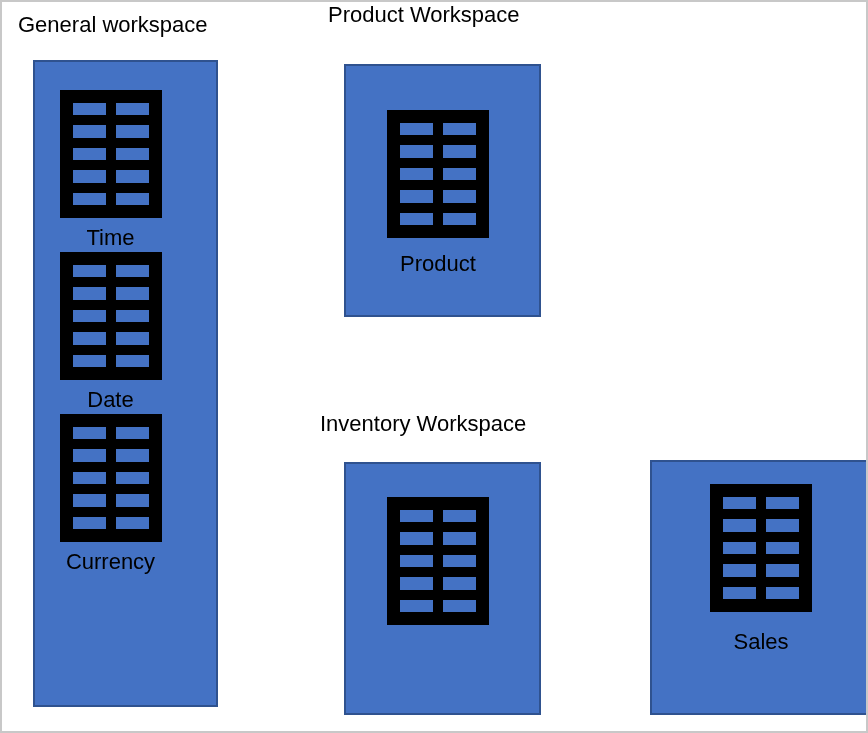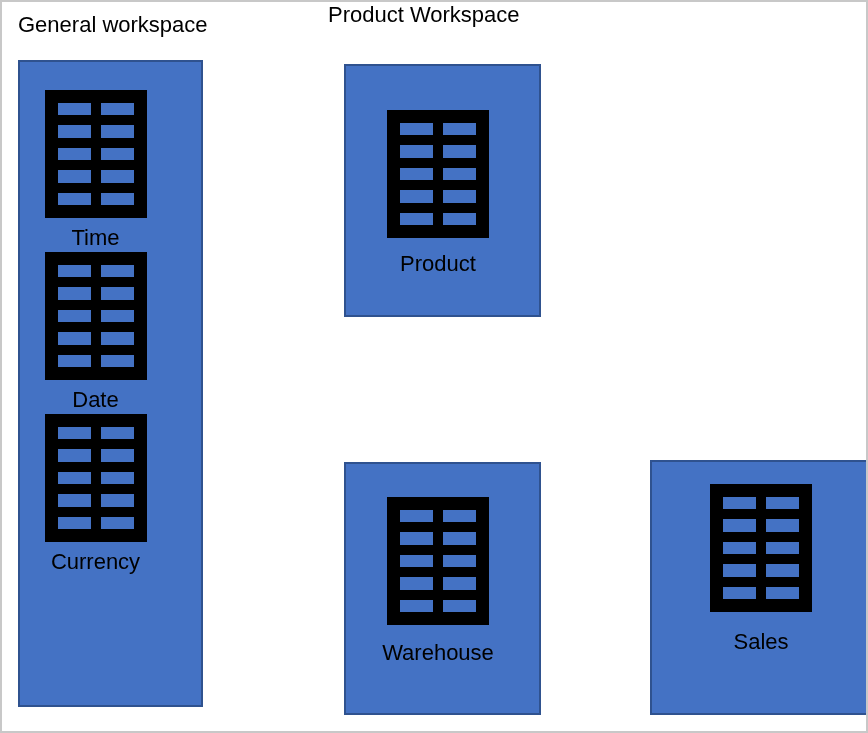--- a/index.html
+++ b/index.html
@@ -52,21 +52,21 @@
   .table-icon .cell {
     background: var(--fill, #4472c4);
   }
   .table-label {
     font-size: 22px;
     line-height: 28px;
     color: var(--text, #000000);
     white-space: nowrap;
   }
   
-  .ws-box.general   { left: 16px;  top: 58px;  width: 185px; height: 647px; padding-top: 28px; padding-right: 30px; }
+  .ws-box.general   { left: 31px;  top: 58px;  width: 185px; height: 647px; padding-top: 28px; padding-right: 30px; }
   .ws-box.product   { left: 342px; top: 62px;  width: 197px; height: 253px; padding-top: 44px; padding-right: 9px; }
   .ws-box.inventory { left: 342px; top: 460px; width: 197px; height: 253px; padding-top: 33px; padding-right: 9px; }
   .ws-box.sales     { left: 648px; top: 458px; width: 230px; height: 255px; padding-top: 22px; padding-right: 8px; }
 
   .ws-title.general   { left: 16px;  top: 11px; }
   .ws-title.product   { left: 326px; top: 1px; }
   .ws-title.inventory { left: 318px; top: 410px; }
   .ws-title.sales     { left: 647px; top: 413px; }
 
   .general .table-figure .table-label   { margin-top: 6px; }
@@ -77,20 +77,21 @@
   .inventory .table-label { margin-top: 14px; }
   .sales     .table-label { margin-top: 16px; }
 </style>
 </head>
 <body>
 
 <div class="canvas">
 
   <div class="ws-title general">General workspace</div>
   <div class="ws-title product">Product Workspace</div>
+  <div class="ws-title inventory">Inventory Workspace</div>
 
   <div class="ws-box general">
     <div class="table-figure fig-time">
       <div class="table-icon">
           <div class="cell"></div>
           <div class="cell"></div>
           <div class="cell"></div>
           <div class="cell"></div>
           <div class="cell"></div>
           <div class="cell"></div>
@@ -158,21 +159,20 @@
           <div class="cell"></div>
           <div class="cell"></div>
           <div class="cell"></div>
           <div class="cell"></div>
           <div class="cell"></div>
           <div class="cell"></div>
           <div class="cell"></div>
           <div class="cell"></div>
           <div class="cell"></div>
         </div>
-      <div class="table-label">Warehouse</div>
     </div>
   </div>
 
   <div class="ws-box sales">
     <div class="table-figure">
       <div class="table-icon">
           <div class="cell"></div>
           <div class="cell"></div>
           <div class="cell"></div>
           <div class="cell"></div>

